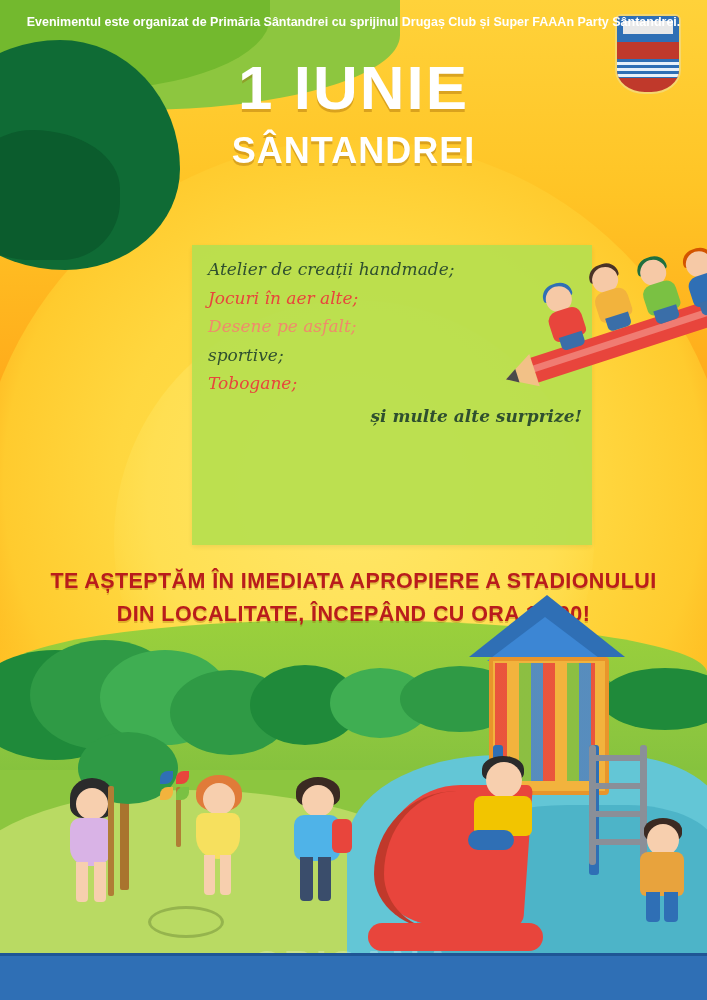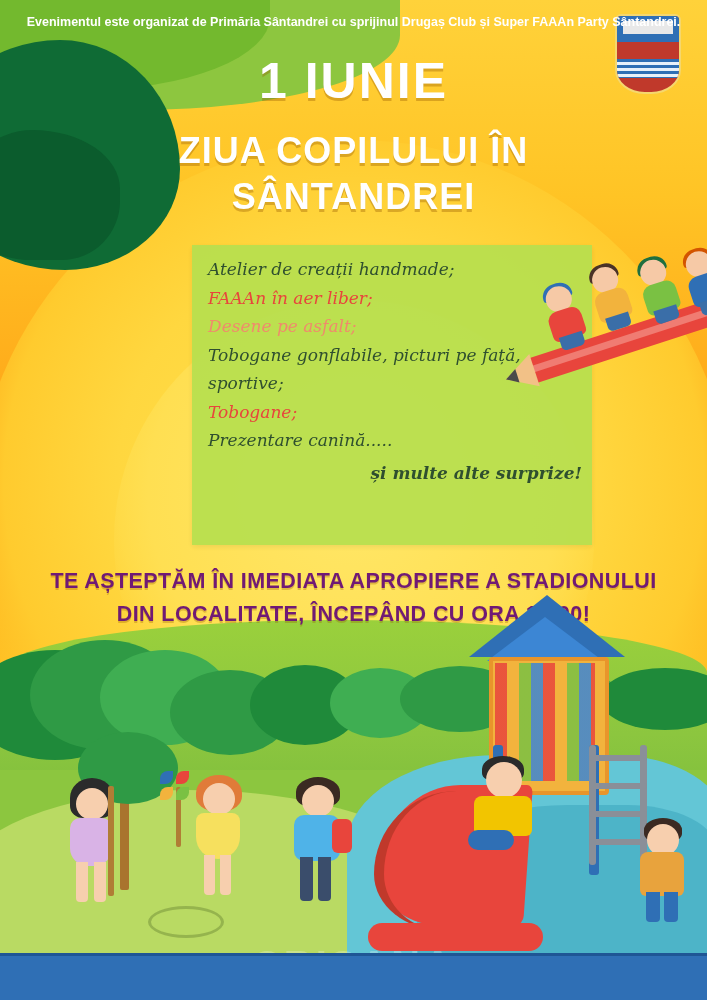--- a/index.html
+++ b/index.html
@@ -149,21 +149,21 @@
     width: 80%; height: 18%;
     background: #e8e8e8;
   }
 
   
   .title-1 {
     position: absolute;
     left: 0; top: 52px;
     width: 707px;
     text-align: center;
-    font-size: 50px;
+    font-size: 62px;
     font-weight: bold;
     letter-spacing: 2px;
     color: #ffffff;
     text-shadow: 0 3px 0 rgba(150,90,0,0.35);
   }
   .title-2 {
     position: absolute;
     left: 0; top: 128px;
     width: 707px;
     text-align: center;
@@ -273,21 +273,21 @@
     background: #3a6ea8;
     border-radius: 0 0 5px 5px;
   }
 
   
   .cta {
     position: absolute;
     left: 0; top: 565px;
     width: 707px;
     text-align: center;
-    color: #701a75;
+    color: #b91c1c;
     font-size: 21.5px;
     font-weight: bold;
     line-height: 33px;
     letter-spacing: 0.4px;
     text-shadow: 0 2px 0 rgba(150,90,0,0.30);
   }
 
   
   .slide-tower { position: absolute; right: 58px; bottom: 105px; width: 200px; height: 300px; }
   .roof {
@@ -449,33 +449,30 @@
   <div class="crest">
     <div class="crest-shield">
       <div class="crest-top"></div>
       <div class="crest-bar"></div>
       <div class="crest-wave"></div>
     </div>
   </div>
 
   <div class="title-1">1 IUNIE</div>
   <div class="title-2">
-    <div>ZIUA COPILULUI ÎN</div>
     <div>SÂNTANDREI</div>
   </div>
 
   <div class="panel"></div>
   <div class="panel-list">
     <div style="color:#2f4f2f">Atelier de creații handmade;</div>
-    <div style="color:#e8453c">FAAAn în aer liber;</div>
+    <div style="color:#e8453c">Jocuri în aer alte;</div>
     <div style="color:#f08a6c">Desene pe asfalt;</div>
-    <div style="color:#2f4f2f">Tobogane gonflabile, picturi pe față,</div>
     <div style="color:#2f4f2f">sportive;</div>
     <div style="color:#e8453c">Tobogane;</div>
-    <div style="color:#2f4f2f">Prezentare canină.....</div>
     <div class="closing" style="color:#2f4f2f">și multe alte surprize!</div>
   </div>
 
   <div class="pencil">
     <div class="pencil-body"></div>
     <div class="pencil-stripe"></div>
     <div class="pencil-tip"></div>
     <div class="pencil-lead"></div>
 
     <div class="kid" style="left:52px; top:18px;">

